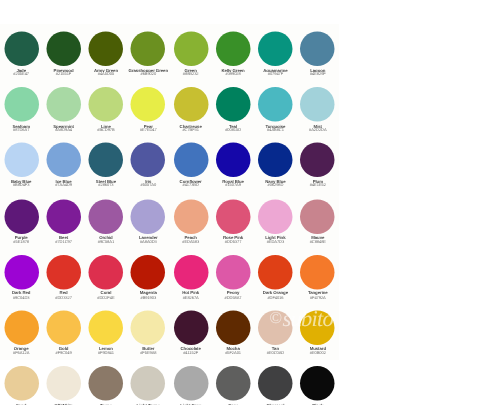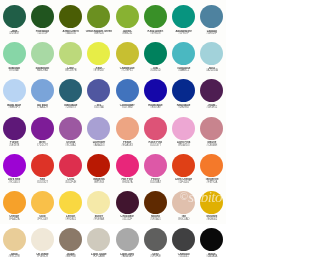--- a/index.html
+++ b/index.html
@@ -14,20 +14,21 @@
     font-family: "Liberation Sans", sans-serif;
     position: relative;
   }
   #palette-sheet {
     width: 226px;
     height: 224px;
     background: #fdfdfb;
     position: relative;
     box-sizing: border-box;
     padding: 4px 0 0 0;
+    margin-top: 16px;
   }
   .palette-row {
     display: flex;
     width: 226px;
     height: 37.2px;
     align-items: flex-start;
   }
   .swatch-cell {
     width: 28.25px;
     height: 37.2px;

